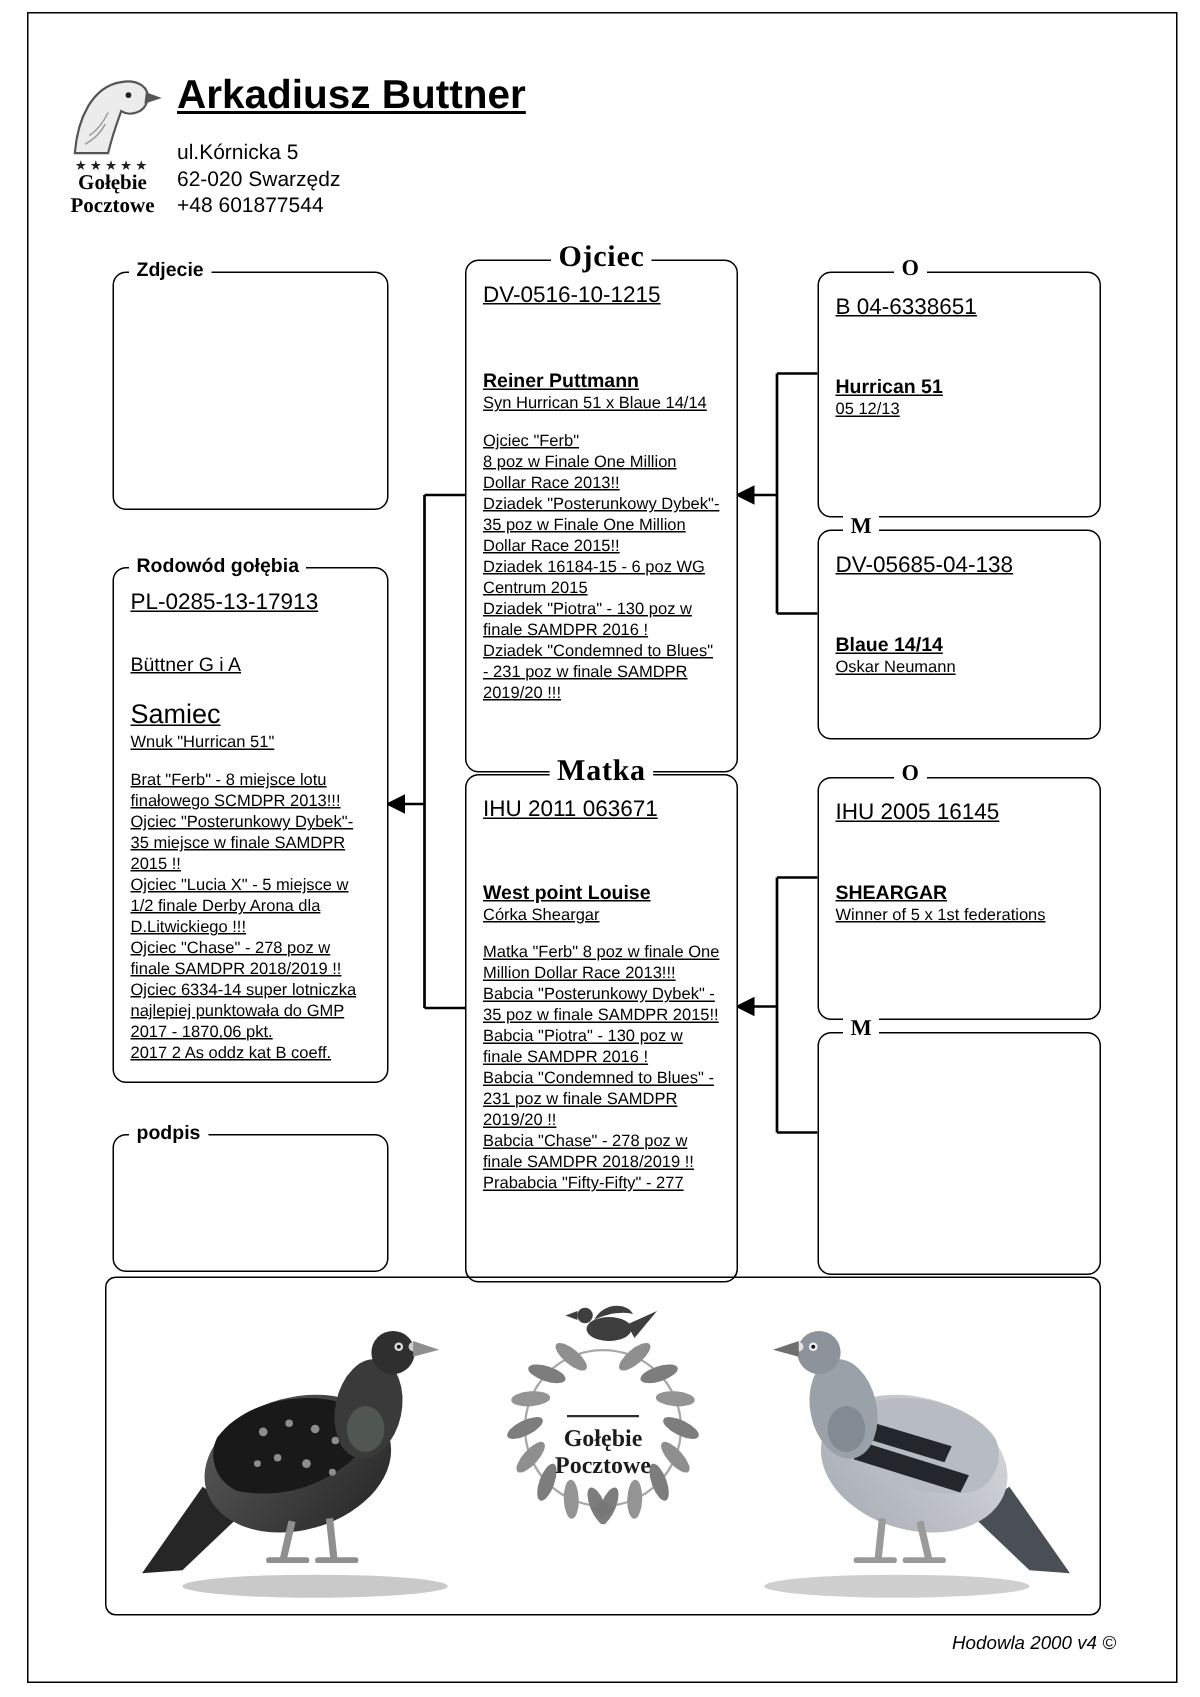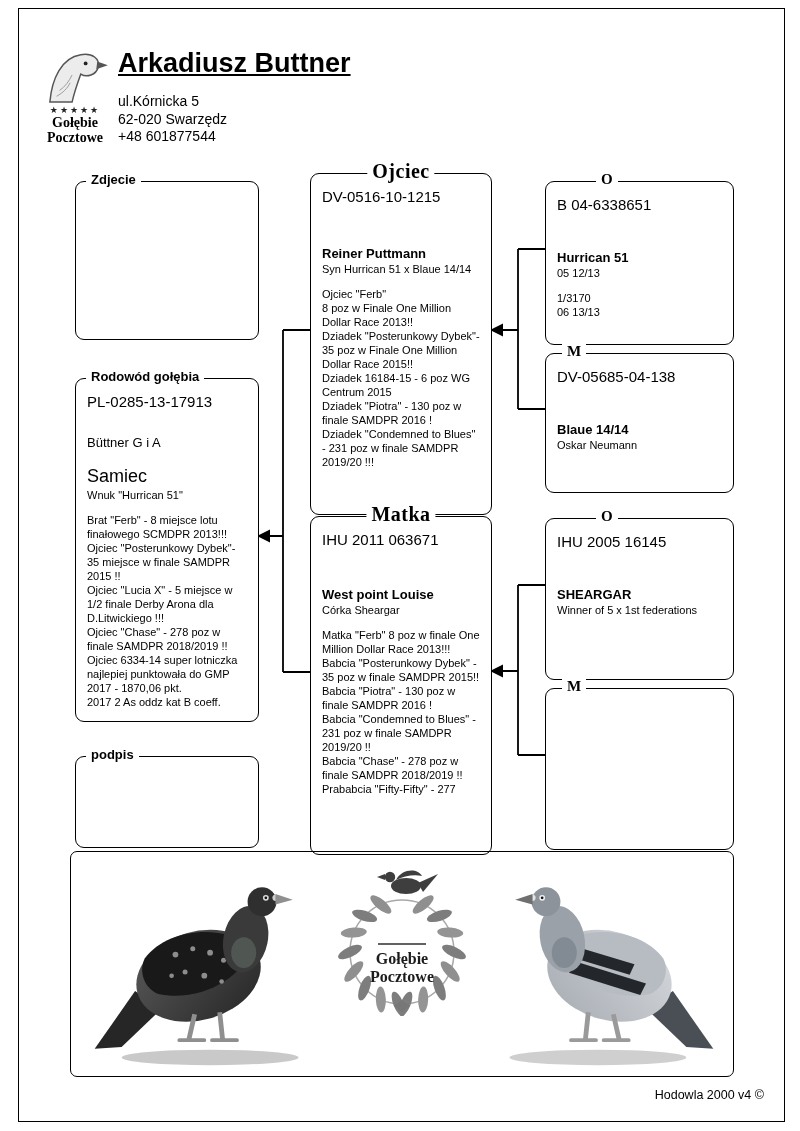--- a/index.html
+++ b/index.html
@@ -15,36 +15,36 @@
   .logo .lname{font-size:14px;font-weight:bold;line-height:15px;font-family:"Liberation Serif",serif;}
   .title{position:absolute;left:118px;top:48px;font-size:27px;font-weight:bold;text-decoration:underline;}
   .address{position:absolute;left:118px;top:93px;font-size:14px;line-height:17.5px;white-space:pre-line;}
   
   .box{position:absolute;border:1.5px solid #000;border-radius:9px;background:#fff;overflow:visible;margin-top:13px;}
   .legend{position:absolute;background:#fff;padding:0 5px;font-weight:bold;}
   .lg-left{left:10px;top:-10px;font-size:13px;}
   .lg-center{left:50%;transform:translateX(-50%);top:-14px;font-size:20px;font-family:"Liberation Serif",serif;letter-spacing:.5px;}
   .lg-o{left:50px;top:-11px;font-size:15px;font-family:"Liberation Serif",serif;}
   .lg-m{left:16px;top:-11px;font-size:15px;font-family:"Liberation Serif",serif;}
-  .inner{padding:14px 11px 8px 11px;height:100%;box-sizing:border-box;overflow:hidden;}
+  .inner{padding:14px 11px 8px 11px;height:100%;box-sizing:border-box;overflow:hidden;text-decoration:underline;}
   .ring{font-size:15px;line-height:18px;white-space:pre-line;}
   .pname{font-size:13px;font-weight:bold;}
   .psub{font-size:11px;margin-top:2px;}
   .notes{font-size:11px;line-height:14px;white-space:pre-line;}
   .owner{font-size:13px;margin-top:24px;}
   .sex{font-size:18px;margin-top:16px;}
   .mt40{margin-top:40px}.mt38{margin-top:38px}.mt36{margin-top:36px}
   .mt26{margin-top:26px}.mt12{margin-top:12px}.mt8{margin-top:8px}
   
   .photostrip{position:absolute;left:70px;top:851px;width:662px;height:224px;border:1.5px solid #000;border-radius:7px;}
   .pigeon-left{position:absolute;left:16px;bottom:4px;}
   .pigeon-right{position:absolute;right:12px;bottom:4px;}
   .wreath{position:absolute;left:50%;top:12px;transform:translateX(-50%);}
   .wtext{font-family:"Liberation Serif",serif;font-size:16px;font-weight:bold;fill:#1c1c1c;text-anchor:middle;}
-  .footer{position:absolute;top:1088px;right:36px;font-size:12.5px;}
+  .footer{position:absolute;top:1088px;right:56px;font-size:12.5px;font-style:italic;}
   svg{display:block}
 </style>
 </head>
 <body>
 
 <div class="frame"></div>
 
 <div class="logo">
   <svg width="72" height="58" viewBox="0 0 72 60" style="margin:0 auto">
     <path d="M10 58 C12 34 22 12 42 9 C54 7 62 13 60 22 C58 30 48 33 42 29 C38 40 35 49 33 58 Z" fill="#ececec" stroke="#555" stroke-width="1.5"></path>
@@ -123,22 +123,20 @@
 Prababcia "Fifty-Fifty" - 277</div>
   </div>
 </section>
 
 <section class="box" style="left:545px;top:168px;width:187px;height:162px">
   <div class="legend lg-o">O</div>
   <div class="inner">
     <div class="ring">B 04-6338651</div>
     <div class="pname mt36">Hurrican 51</div>
     <div class="psub">05 12/13</div>
-    <div class="notes mt12">1/3170
-06 13/13</div>
   </div>
 </section>
 
 <section class="box" style="left:545px;top:340px;width:187px;height:138px">
   <div class="legend lg-m">M</div>
   <div class="inner">
     <div class="ring">DV-05685-04-138</div>
     <div class="pname mt36">Blaue 14/14</div>
     <div class="psub">Oskar Neumann</div>
   </div>

